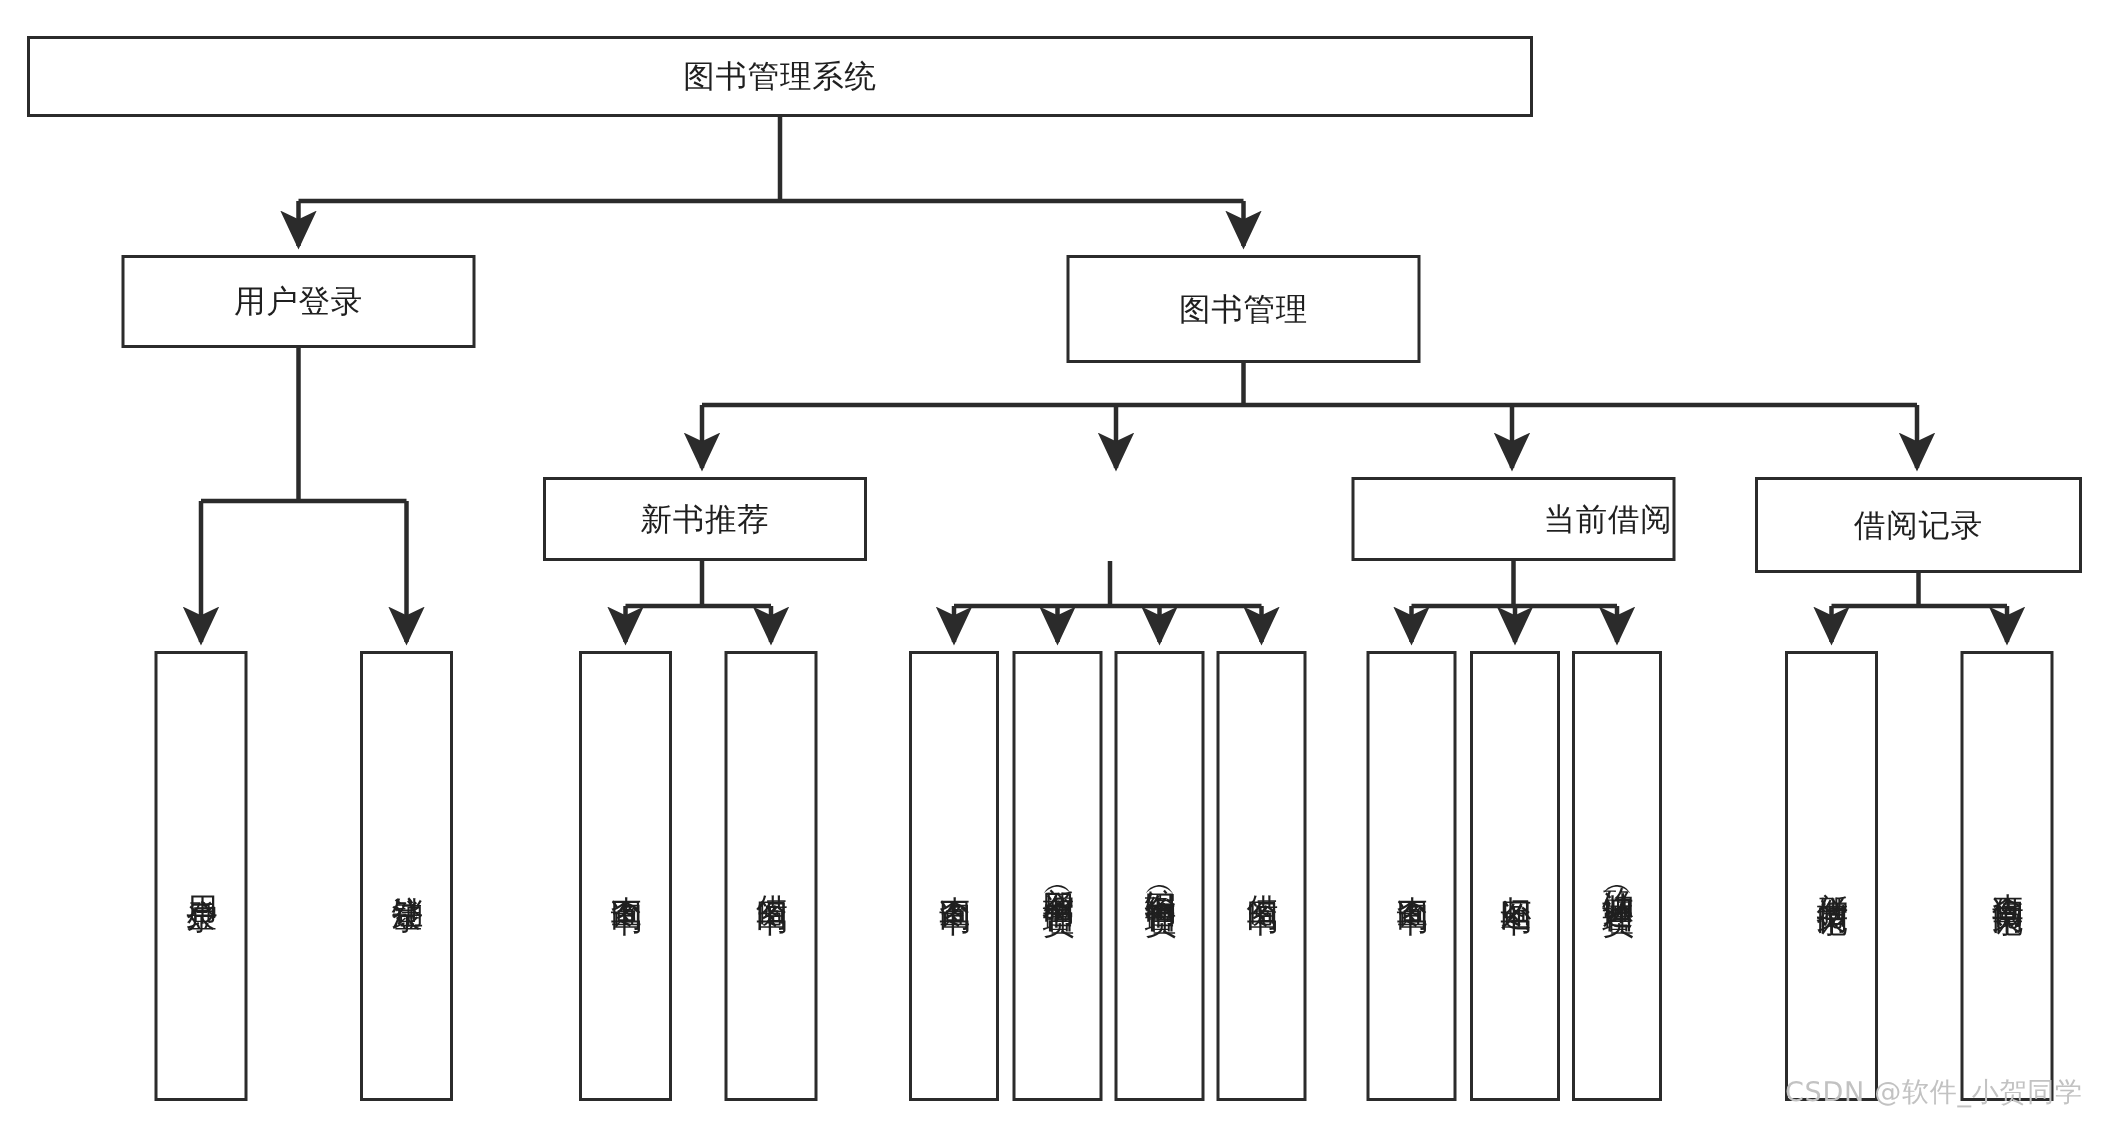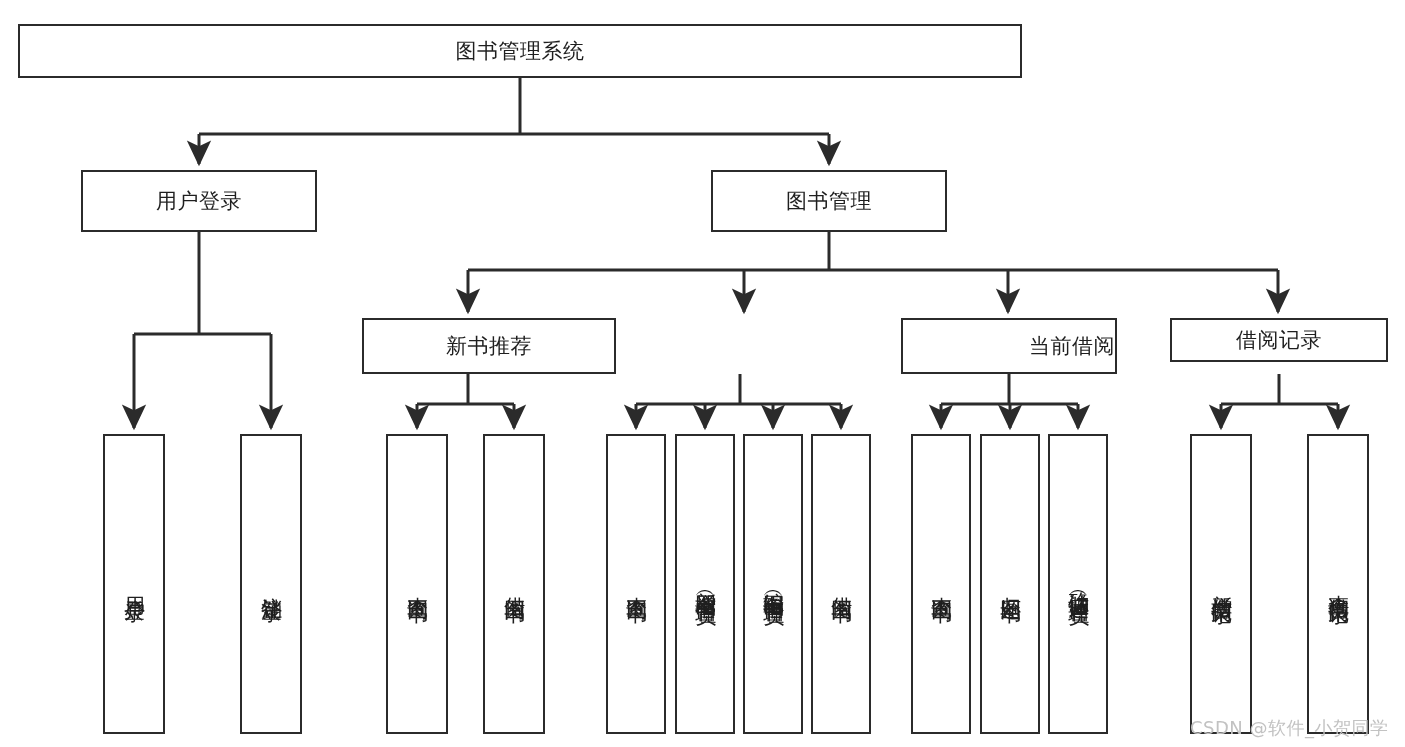--- a/index.html
+++ b/index.html
@@ -126,31 +126,31 @@
     </g>
   </svg>
 
   <div class="node horiz" style="left: 18px; top: 24px; width: 1004px; height: 54px;">
     <span class="node-label">图书管理系统</span>
   </div>
 
   <div class="node horiz" style="left: 81px; top: 170px; width: 236px; height: 62px;">
     <span class="node-label">用户登录</span>
   </div>
-  <div class="node horiz" style="left: 711px; top: 170px; width: 236px; height: 62px;">
+  <div class="node horiz" style="left: 711px; top: 170px; width: 236px; height: 72px;">
     <span class="node-label">图书管理</span>
   </div>
 
-  <div class="node horiz" style="left: 362px; top: 318px; width: 254px; height: 56px;">
+  <div class="node horiz" style="left: 362px; top: 318px; width: 216px; height: 56px;">
     <span class="node-label">新书推荐</span>
   </div>
   <div class="node horiz" style="left: 901px; top: 318px; width: 216px; height: 56px; justify-content: flex-end;">
     <span class="node-label">当前借阅</span>
   </div>
-  <div class="node horiz" style="left: 1170px; top: 318px; width: 218px; height: 44px;">
+  <div class="node horiz" style="left: 1170px; top: 318px; width: 218px; height: 64px;">
     <span class="node-label">借阅记录</span>
   </div>
 
   <div class="node vert" style="left: 103px; top: 434px; width: 62px; height: 300px;">
     <span class="node-label">用户登录</span>
   </div>
   <div class="node vert" style="left: 240px; top: 434px; width: 62px; height: 300px;">
     <span class="node-label">注销登录</span>
   </div>
   <div class="node vert" style="left: 386px; top: 434px; width: 62px; height: 300px;">

